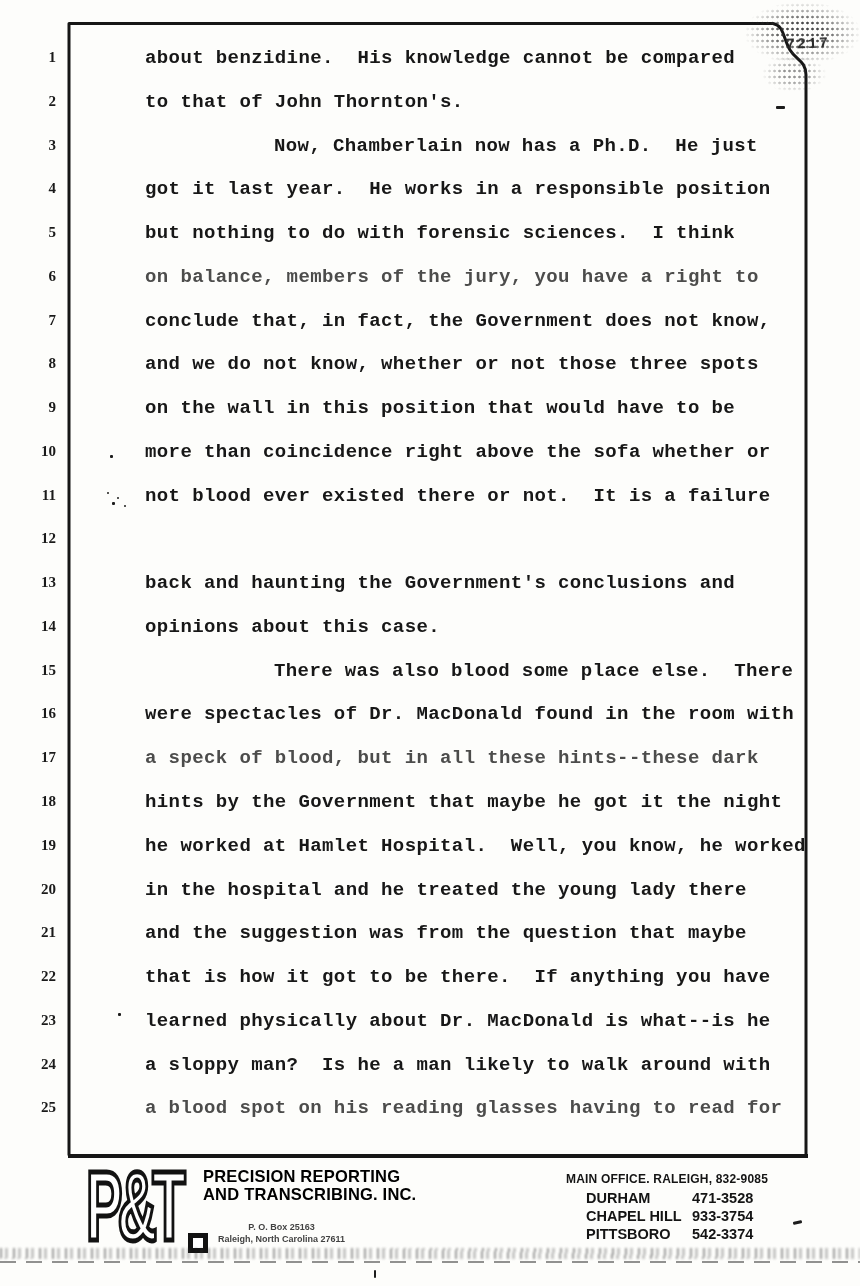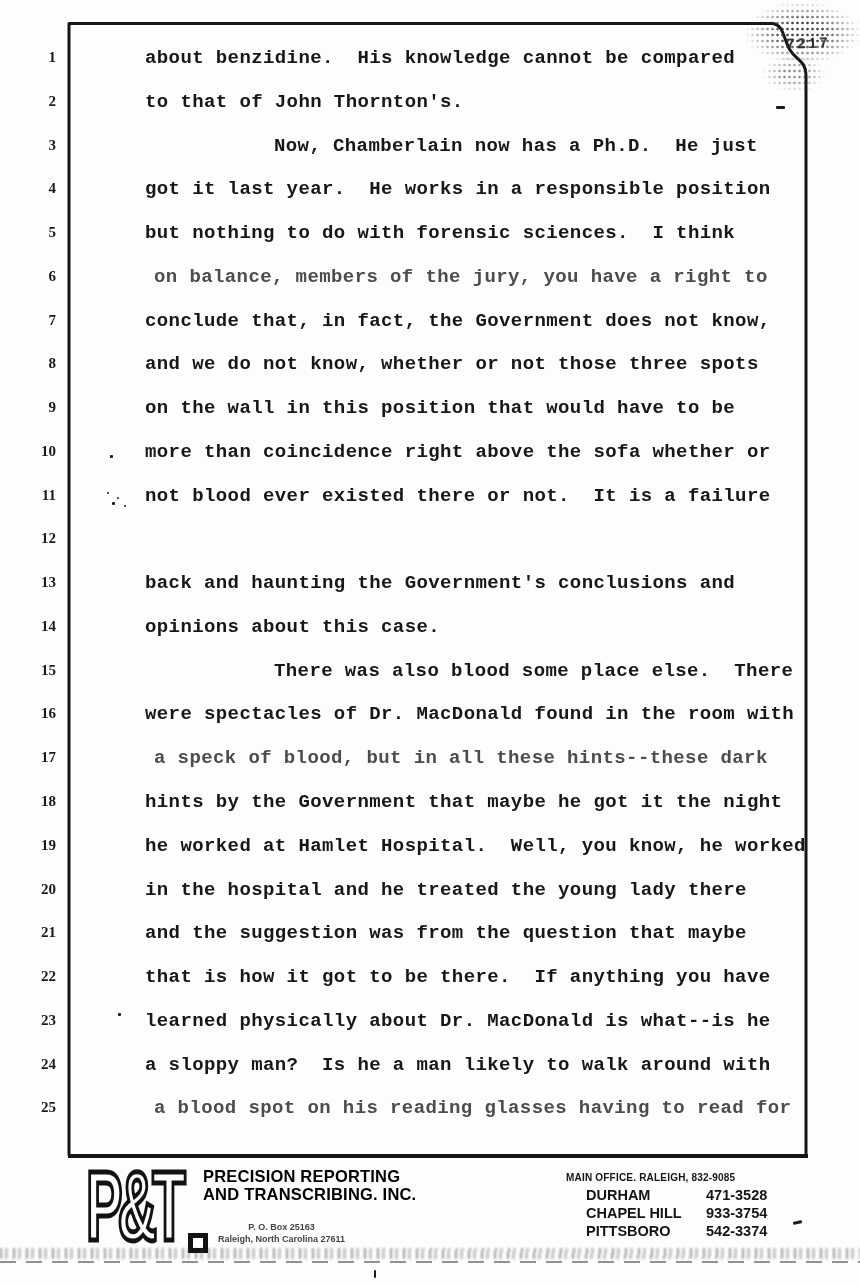--- a/index.html
+++ b/index.html
@@ -17,21 +17,21 @@
   .lnum{
     position:absolute;left:18px;top:5px;width:38px;text-align:right;
     font-family:"Liberation Serif",serif;font-weight:700;font-size:15px;color:#1a1a1a;
   }
   .ltext{
     position:absolute;left:145px;top:3px;white-space:pre;
     font-family:"Liberation Mono",monospace;font-weight:700;font-size:19px;
     letter-spacing:.4px;color:#171717;
   }
   .row.indent .ltext{left:274px;}
-  .row.faded .ltext{color:#3d3d3d;filter:blur(.35px);opacity:.92;margin-left:9px;}
+  .row.faded .ltext{color:#3d3d3d;filter:blur(.35px);opacity:.92;}
   
   .pagenum{
     position:absolute;left:786px;top:36px;
     font-family:"Liberation Mono",monospace;font-weight:700;font-size:15px;
     letter-spacing:2px;color:#2a2a2a;transform:rotate(-2deg);filter:blur(.3px);
   }
   
   .speck{
     position:absolute;
     background-image:radial-gradient(#2d2d2d 1px, rgba(0,0,0,0) 1.35px);
@@ -63,23 +63,23 @@
   }
   .address{
     position:absolute;left:218px;top:1221px;
     font-family:"Liberation Sans",sans-serif;font-weight:700;font-size:9px;
     line-height:12px;color:#222;filter:blur(.5px);opacity:.85;white-space:nowrap;text-align:center;
   }
   .offices{
     position:absolute;left:566px;top:1172px;
     font-family:"Liberation Sans",sans-serif;font-weight:700;color:#141414;
   }
-  .office-main{font-size:10px;letter-spacing:.2px;white-space:nowrap;}
+  .office-main{font-size:12px;letter-spacing:.2px;white-space:nowrap;text-align:right;}
   .branches{
-    display:grid;grid-template-columns:106px auto;column-gap:14px;
+    display:grid;grid-template-columns:106px auto;
     margin:4px 0 0 20px;font-size:14.5px;line-height:17.8px;white-space:nowrap;
   }
   
   .noise-a{
     position:absolute;left:0;top:1248px;width:860px;height:11px;
     background:repeating-linear-gradient(93deg, rgba(30,30,30,.55) 0 2px, rgba(0,0,0,0) 2px 5px,
       rgba(55,55,55,.35) 5px 8px, rgba(0,0,0,0) 8px 13px);
     filter:blur(.8px);opacity:.8;
   }
   .noise-b{

